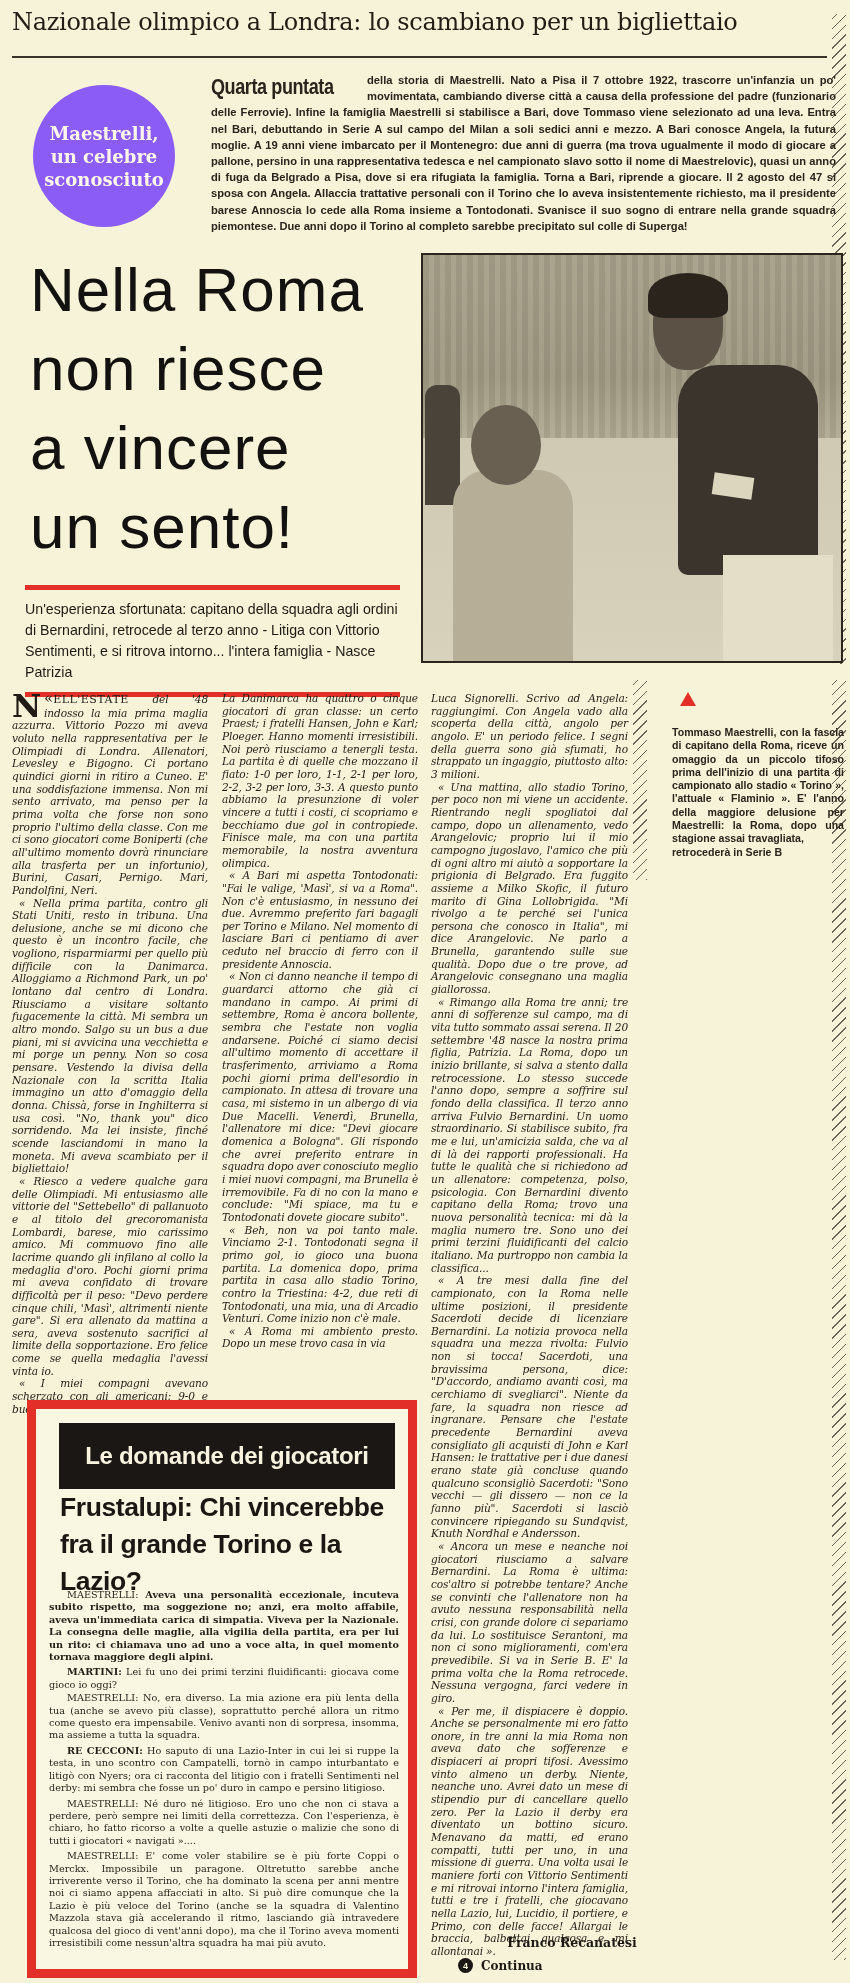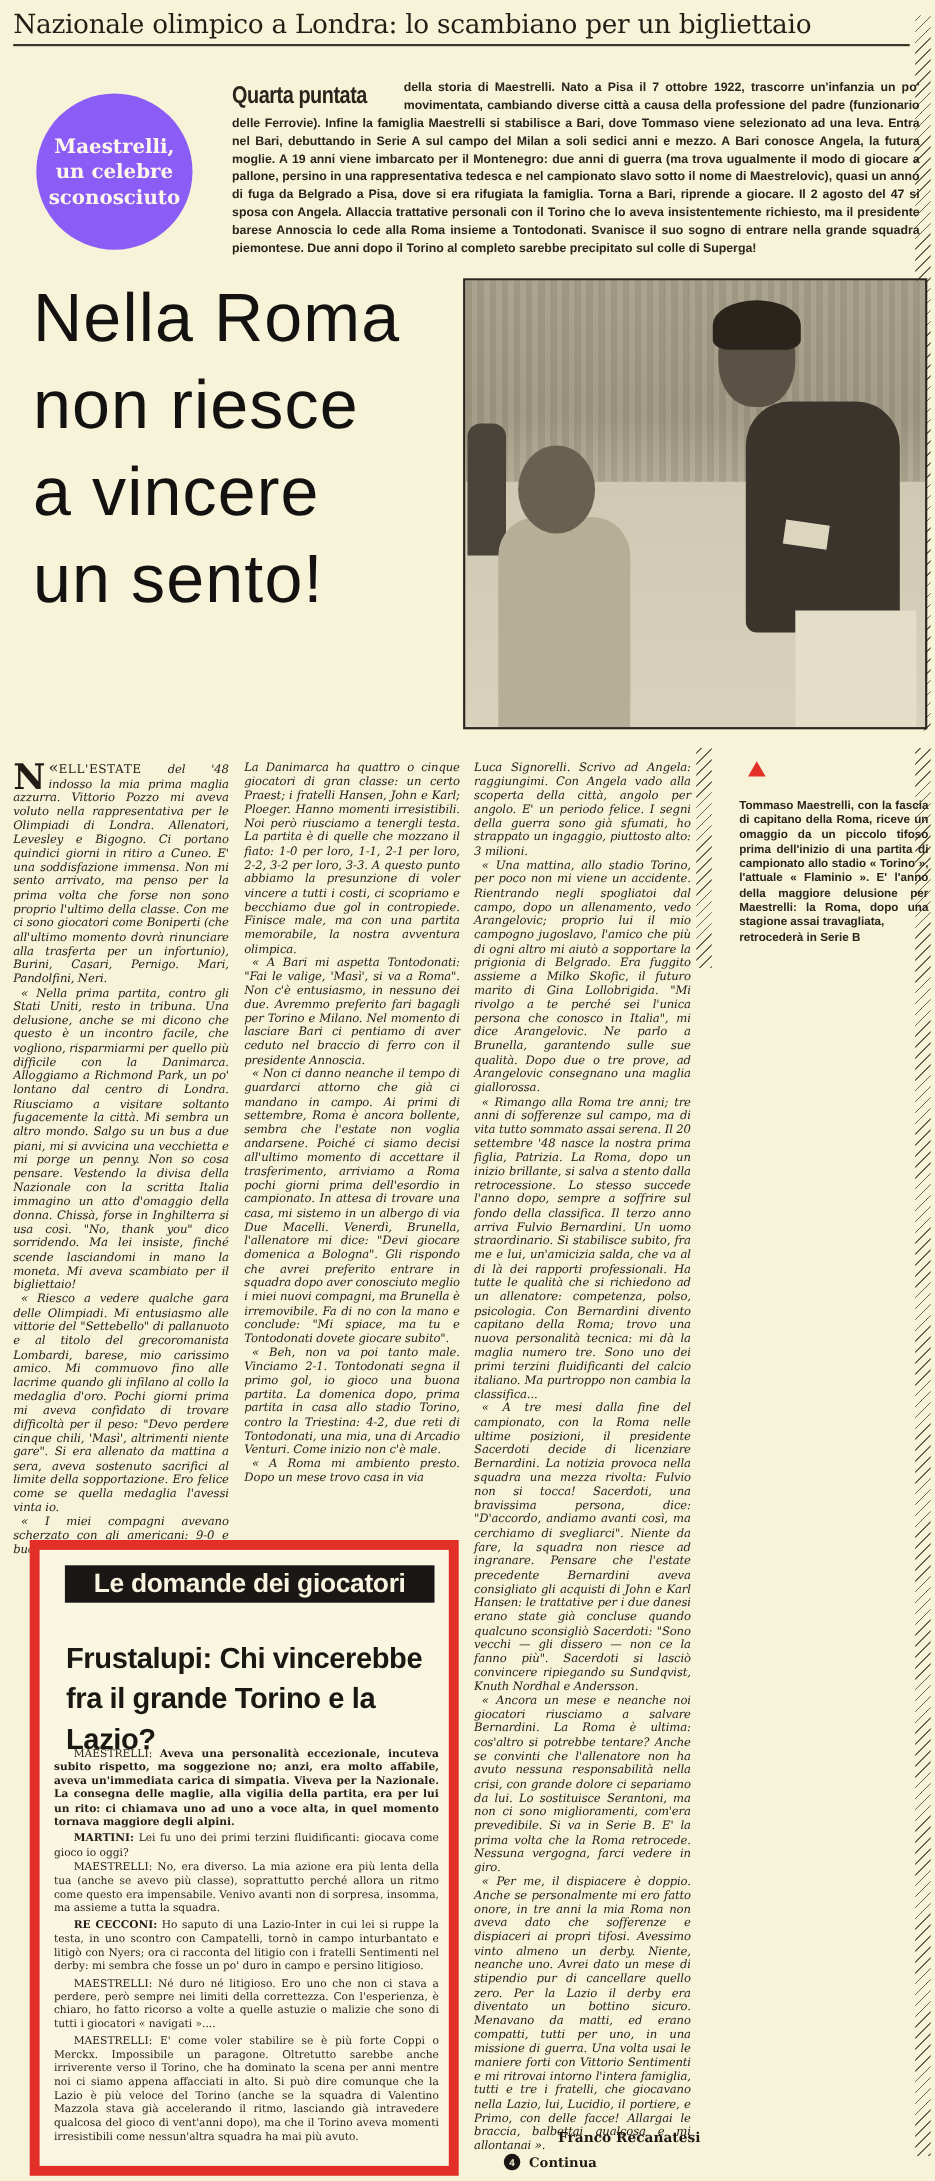--- a/index.html
+++ b/index.html
@@ -18,21 +18,21 @@
     background-image: repeating-linear-gradient(135deg, transparent 0 3px, #3a332a 3px 4px, transparent 4px 7px);
     opacity: .75;
   }
   .zigzag.lower { top: 680px; height: 1280px; }
   .zigzag.cap-left { right: auto; left: 633px; top: 680px; height: 200px; }
 
   .kicker {
     position: absolute; left: 12px; top: 8px; width: 815px;
     font-family: "DejaVu Serif", serif; font-size: 24px; font-weight: normal; letter-spacing: -0.3px;
     color: #231d16;
-    padding-bottom: 4px; border-bottom: 2px solid #3a332a;
+    padding-bottom: 20px; border-bottom: 2px solid #3a332a;
   }
 
   .badge {
     position: absolute; left: 33px; top: 85px; width: 142px; height: 142px;
     border-radius: 50%; background: #8b5cf6;
     display: flex; align-items: center; justify-content: center; text-align: center;
     color: #fff7ec; font-family: "DejaVu Serif", serif; font-weight: bold; font-size: 18px; line-height: 23px;
   }
 
   .intro {
@@ -104,21 +104,21 @@
     width: 0; height: 0; border-left: 8px solid transparent; border-right: 8px solid transparent;
     border-bottom: 14px solid #e23028; margin: 2px 0 20px 8px;
   }
   .caption .last { text-align: left; }
 
   .qbox {
     position: absolute; left: 27px; top: 1400px; width: 390px; height: 578px;
     border: 9px solid #e23028; background: #f9f6e2;
   }
   .qbox .band {
-    position: absolute; left: 23px; top: 14px; width: 336px; height: 34px;
+    position: absolute; left: 23px; top: 14px; width: 336px; height: 66px;
     background: #1a1714; color: #f8f4e0;
     font-family: "Liberation Sans", sans-serif; font-weight: bold; font-size: 24px;
     display: flex; align-items: center; justify-content: center; letter-spacing: -0.3px;
   }
   .qbox .qtitle {
     position: absolute; left: 24px; top: 80px; width: 345px;
     font-family: "Liberation Sans", sans-serif; font-weight: bold; font-size: 26.5px; line-height: 37px;
     color: #1b1712; letter-spacing: -0.4px;
   }
   .qbox .dialog {
@@ -179,20 +179,21 @@
     <div class="person"></div>
     <div class="man-body"></div>
     <div class="shorts"></div>
     <div class="armband"></div>
     <div class="man-head"></div>
     <div class="man-hair"></div>
     <div class="boy-coat"></div>
     <div class="boy-head"></div>
   </div>
 
+  <div class="subhead">Un'esperienza sfortunata: capitano della squadra agli ordini di Bernardini, retrocede al terzo anno - Litiga con Vittorio Sentimenti, e si ritrova intorno... l'intera famiglia - Nasce Patrizia</div>
 
   <div class="col c1">
     <p style="text-indent:0">
       <span class="guill">«</span><span class="dropcap">N</span><span class="caps">ELL'ESTATE</span>
       <span>del '48 indosso la mia prima maglia azzurra. Vittorio Pozzo mi aveva voluto nella rappresentativa per le Olimpiadi di Londra. Allenatori, Levesley e Bigogno. Ci portano quindici giorni in ritiro a Cuneo. E' una soddisfazione immensa. Non mi sento arrivato, ma penso per la prima volta che forse non sono proprio l'ultimo della classe. Con me ci sono giocatori come Boniperti (che all'ultimo momento dovrà rinunciare alla trasferta per un infortunio), Burini, Casari, Pernigo. Mari, Pandolfini, Neri.</span>
     </p>
     <p>« Nella prima partita, contro gli Stati Uniti, resto in tribuna. Una delusione, anche se mi dicono che questo è un incontro facile, che vogliono, risparmiarmi per quello più difficile con la Danimarca. Alloggiamo a Richmond Park, un po' lontano dal centro di Londra. Riusciamo a visitare soltanto fugacemente la città. Mi sembra un altro mondo. Salgo su un bus a due piani, mi si avvicina una vecchietta e mi porge un penny. Non so cosa pensare. Vestendo la divisa della Nazionale con la scritta Italia immagino un atto d'omaggio della donna. Chissà, forse in Inghilterra si usa così. "No, thank you" dico sorridendo. Ma lei insiste, finché scende lasciandomi in mano la moneta. Mi aveva scambiato per il bigliettaio!</p>
     <p>« Riesco a vedere qualche gara delle Olimpiadi. Mi entusiasmo alle vittorie del "Settebello" di pallanuoto e al titolo del grecoromanista Lombardi, barese, mio carissimo amico. Mi commuovo fino alle lacrime quando gli infilano al collo la medaglia d'oro. Pochi giorni prima mi aveva confidato di trovare difficoltà per il peso: "Devo perdere cinque chili, 'Masì', altrimenti niente gare". Si era allenato da mattina a sera, aveva sostenuto sacrifici al limite della sopportazione. Ero felice come se quella medaglia l'avessi vinta io.</p>
     <p>« I miei compagni avevano scherzato con gli americani: 9-0 e buona notte. Adesso tocca a me.</p>
   </div>

